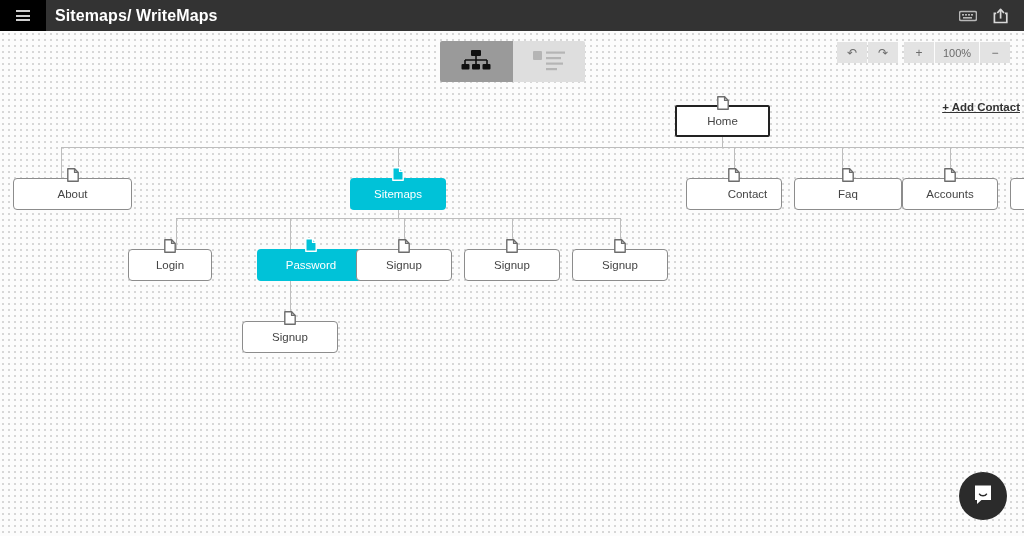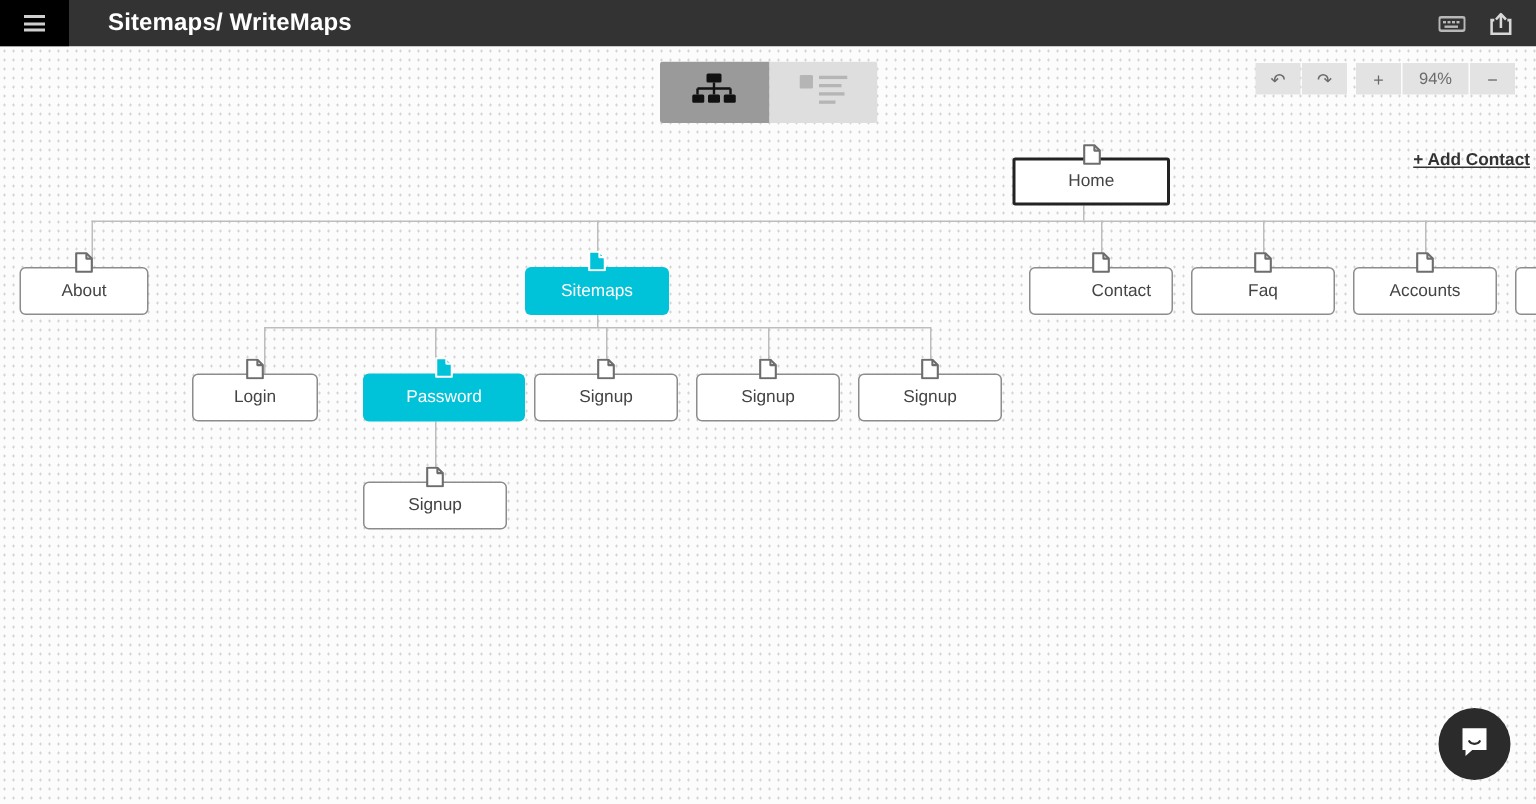--- a/index.html
+++ b/index.html
@@ -32,21 +32,21 @@
     background: #cfcfcf; display: block;
   }
   #hamburger-icon i:nth-child(1) { top: 0; }
   #hamburger-icon i:nth-child(2) { top: 4.5px; }
   #hamburger-icon i:nth-child(3) { top: 9px; }
 
   #app-title {
     color: #ffffff;
     font-size: 16px;
     font-weight: bold;
-    margin-left: 26px;
+    margin-left: 9px;
     letter-spacing: .1px;
     white-space: nowrap;
   }
   #topbar-right {
     margin-left: auto;
     display: flex; align-items: center; gap: 16px;
     padding-right: 14px;
   }
   .topbar-icon { cursor: pointer; line-height: 0; }
 
@@ -221,21 +221,21 @@
     </div>
   </div>
 
   <div id="toolbar">
     <div class="tool-grp">
       <button class="tool-btn">↶</button>
       <button class="tool-btn">↷</button>
     </div>
     <div class="tool-grp">
       <button class="tool-btn">+</button>
-      <button class="tool-btn wide">94%</button>
+      <button class="tool-btn wide">100%</button>
       <button class="tool-btn">−</button>
     </div>
   </div>
 
   <a id="add-section">+ Add Contact</a>
 
   <div id="tree-layer">
       <div class="conn v" style="left: 722px; top: 106px; height: 10px;"></div>
       <div class="conn h" style="left: 61px; top: 116px; width: 963px;"></div>
       <div class="conn v" style="left: 61px; top: 116px; height: 31px;"></div>
@@ -244,49 +244,49 @@
       <div class="conn v" style="left: 842px; top: 116px; height: 31px;"></div>
       <div class="conn v" style="left: 950px; top: 116px; height: 31px;"></div>
       <div class="conn v" style="left: 398px; top: 179px; height: 8px;"></div>
       <div class="conn h" style="left: 176px; top: 187px; width: 444px;"></div>
       <div class="conn v" style="left: 176px; top: 187px; height: 31px;"></div>
       <div class="conn v" style="left: 290px; top: 187px; height: 31px;"></div>
       <div class="conn v" style="left: 404px; top: 187px; height: 31px;"></div>
       <div class="conn v" style="left: 512px; top: 187px; height: 31px;"></div>
       <div class="conn v" style="left: 620px; top: 187px; height: 31px;"></div>
       <div class="conn v" style="left: 290px; top: 250px; height: 40px;"></div>
-      <div class="node root" style="left: 675px; top: 74px; width: 105px; text-align: center;">
+      <div class="node root" style="left: 675px; top: 74px; width: 95px; text-align: center;">
         <span class="page-icon"><svg width="12" height="14" viewBox="0 0 12 14">
             <path d="M0.8 0.8 H7.6 L11.2 4.4 V13.2 H0.8 Z" fill="#ffffff" stroke="#6d6d6d" stroke-width="1.4" stroke-linejoin="round"></path>
             <path d="M7.6 0.8 V4.4 H11.2" fill="none" stroke="#6d6d6d" stroke-width="1.4" stroke-linejoin="round"></path>
           </svg></span>
         <span class="node-label">Home</span>
       </div>
-      <div class="node plain" style="left: 13px; top: 147px; width: 86px;">
+      <div class="node plain" style="left: 13px; top: 147px; width: 119px;">
         <span class="page-icon"><svg width="12" height="14" viewBox="0 0 12 14">
             <path d="M0.8 0.8 H7.6 L11.2 4.4 V13.2 H0.8 Z" fill="#ffffff" stroke="#6d6d6d" stroke-width="1.4" stroke-linejoin="round"></path>
             <path d="M7.6 0.8 V4.4 H11.2" fill="none" stroke="#6d6d6d" stroke-width="1.4" stroke-linejoin="round"></path>
           </svg></span>
         <span class="node-label">About</span>
       </div>
       <div class="node selected" style="left: 350px; top: 147px; width: 96px;">
         <span class="page-icon"><svg width="12" height="14" viewBox="0 0 12 14">
             <path d="M0.8 0.8 H7.6 L11.2 4.4 V13.2 H0.8 Z" fill="#00c2d8" stroke="#ffffff" stroke-width="1.4" stroke-linejoin="round"></path>
             <path d="M7.6 0.8 V4.4 H11.2" fill="none" stroke="#ffffff" stroke-width="1.4" stroke-linejoin="round"></path>
           </svg></span>
         <span class="node-label">Sitemaps</span>
       </div>
       <div class="node plain" style="left: 686px; top: 147px; width: 96px; padding-left: 27px;">
         <span class="page-icon"><svg width="12" height="14" viewBox="0 0 12 14">
             <path d="M0.8 0.8 H7.6 L11.2 4.4 V13.2 H0.8 Z" fill="#ffffff" stroke="#6d6d6d" stroke-width="1.4" stroke-linejoin="round"></path>
             <path d="M7.6 0.8 V4.4 H11.2" fill="none" stroke="#6d6d6d" stroke-width="1.4" stroke-linejoin="round"></path>
           </svg></span>
         <span class="node-label">Contact</span>
       </div>
-      <div class="node plain" style="left: 794px; top: 147px; width: 96px;">
+      <div class="node plain" style="left: 794px; top: 147px; width: 108px;">
         <span class="page-icon"><svg width="12" height="14" viewBox="0 0 12 14">
             <path d="M0.8 0.8 H7.6 L11.2 4.4 V13.2 H0.8 Z" fill="#ffffff" stroke="#6d6d6d" stroke-width="1.4" stroke-linejoin="round"></path>
             <path d="M7.6 0.8 V4.4 H11.2" fill="none" stroke="#6d6d6d" stroke-width="1.4" stroke-linejoin="round"></path>
           </svg></span>
         <span class="node-label">Faq</span>
       </div>
       <div class="node plain" style="left: 902px; top: 147px; width: 96px;">
         <span class="page-icon"><svg width="12" height="14" viewBox="0 0 12 14">
             <path d="M0.8 0.8 H7.6 L11.2 4.4 V13.2 H0.8 Z" fill="#ffffff" stroke="#6d6d6d" stroke-width="1.4" stroke-linejoin="round"></path>
             <path d="M7.6 0.8 V4.4 H11.2" fill="none" stroke="#6d6d6d" stroke-width="1.4" stroke-linejoin="round"></path>
@@ -296,21 +296,21 @@
       <div class="node plain" style="left: 1010px; top: 147px; width: 96px;">
         <span class="node-label"></span>
       </div>
       <div class="node plain" style="left: 128px; top: 218px; width: 84px;">
         <span class="page-icon"><svg width="12" height="14" viewBox="0 0 12 14">
             <path d="M0.8 0.8 H7.6 L11.2 4.4 V13.2 H0.8 Z" fill="#ffffff" stroke="#6d6d6d" stroke-width="1.4" stroke-linejoin="round"></path>
             <path d="M7.6 0.8 V4.4 H11.2" fill="none" stroke="#6d6d6d" stroke-width="1.4" stroke-linejoin="round"></path>
           </svg></span>
         <span class="node-label">Login</span>
       </div>
-      <div class="node selected" style="left: 242px; top: 218px; width: 108px; justify-content: center;">
+      <div class="node selected" style="left: 257px; top: 218px; width: 108px; justify-content: center;">
         <span class="page-icon"><svg width="12" height="14" viewBox="0 0 12 14">
             <path d="M0.8 0.8 H7.6 L11.2 4.4 V13.2 H0.8 Z" fill="#00c2d8" stroke="#ffffff" stroke-width="1.4" stroke-linejoin="round"></path>
             <path d="M7.6 0.8 V4.4 H11.2" fill="none" stroke="#ffffff" stroke-width="1.4" stroke-linejoin="round"></path>
           </svg></span>
         <span class="node-label">Password</span>
       </div>
       <div class="node plain" style="left: 356px; top: 218px; width: 96px;">
         <span class="page-icon"><svg width="12" height="14" viewBox="0 0 12 14">
             <path d="M0.8 0.8 H7.6 L11.2 4.4 V13.2 H0.8 Z" fill="#ffffff" stroke="#6d6d6d" stroke-width="1.4" stroke-linejoin="round"></path>
             <path d="M7.6 0.8 V4.4 H11.2" fill="none" stroke="#6d6d6d" stroke-width="1.4" stroke-linejoin="round"></path>

